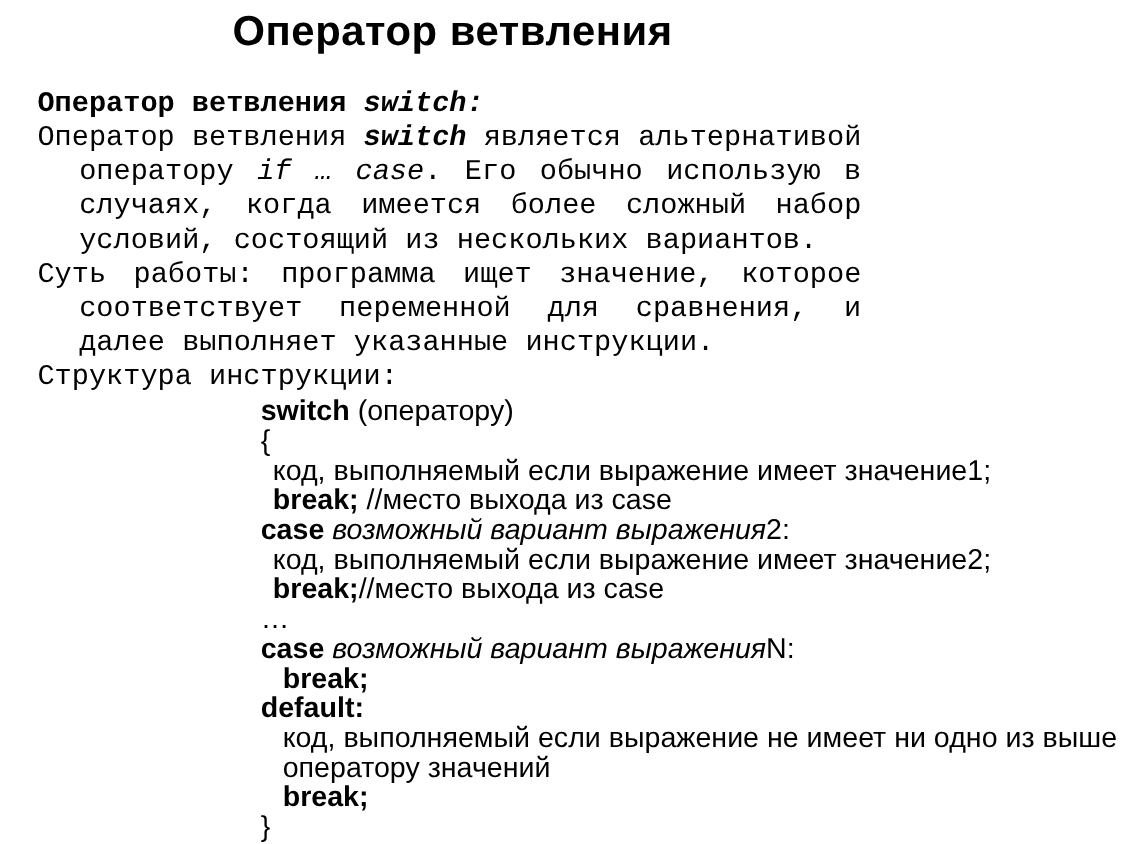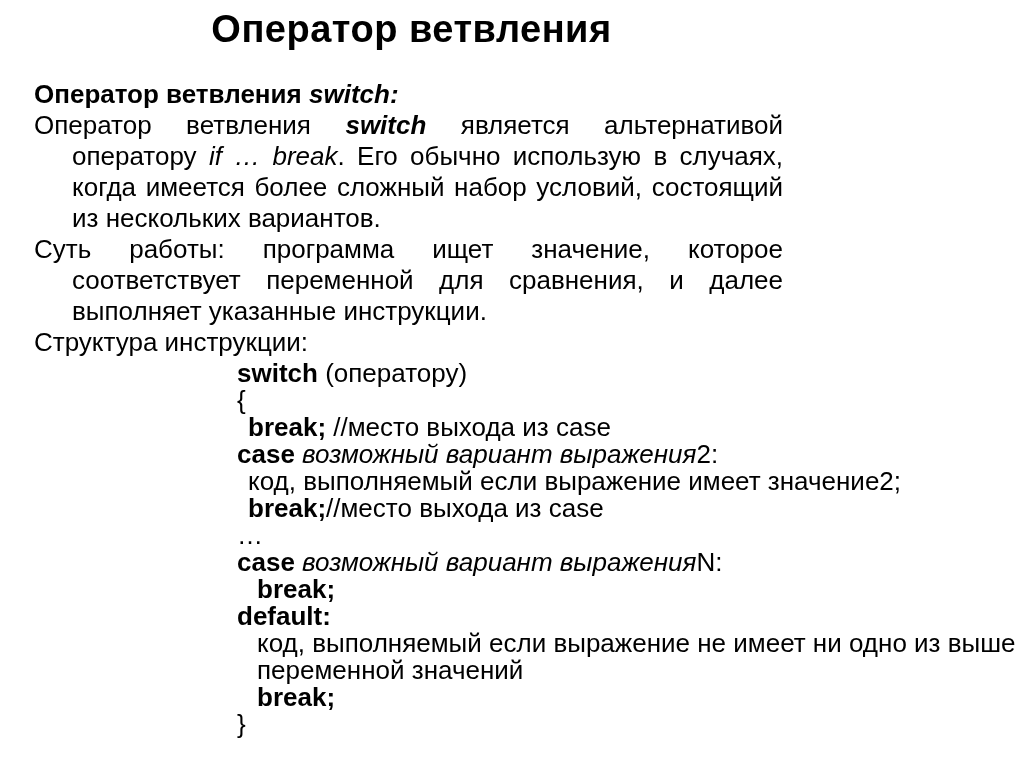--- a/index.html
+++ b/index.html
@@ -29,20 +29,21 @@
     text-align: center;
     letter-spacing: 0.5px;
   }
   .body-text {
     margin: 0 40px 0 34px;
     font-size: 26px;
   }
   .para {
     margin: 0;
     line-height: 31px;
+    font-family: Liberation Mono, monospace;
   }
   .para.hang {
     padding-left: 38px;
     text-indent: -38px;
     text-align: justify;
   }
   .code {
     margin: 2px 0 0 203px;
     font-size: 26px;
     line-height: 27px;
@@ -57,34 +58,35 @@
 </style>
 </head>
 <body>
 
 <div class="slide">
   <h1 class="title">Оператор ветвления</h1>
 
   <div class="body-text">
     <div id="paragraphs">
         <p class="para plain"><span class="b">Оператор ветвления </span><span class="b i">switch:</span></p>
-        <p class="para hang"><span>Оператор ветвления </span><span class="b i">switch</span><span> является альтернативой оператору </span><span class="i">if … break</span><span>. Его обычно использую в случаях, когда имеется более сложный набор условий, состоящий из нескольких вариантов.</span></p>
+        <p class="para hang"><span>Оператор ветвления </span><span class="b i">switch</span><span> является альтернативой оператору </span><span class="i">if … case</span><span>. Его обычно использую в случаях, когда имеется более сложный набор условий, состоящий из нескольких вариантов.</span></p>
         <p class="para hang"><span>Суть работы: программа ищет значение, которое соответствует переменной для сравнения, и далее выполняет указанные инструкции.</span></p>
         <p class="para plain"><span>Структура инструкции:</span></p>
       </div>
     <div id="code-block" class="code">
         <div class="code-line ind0"><span class="b">switch</span><span> (оператору)</span></div>
         <div class="code-line ind0"><span>{</span></div>
+        <div class="code-line ind1"><span>код, выполняемый если выражение имеет значение1;</span></div>
         <div class="code-line ind1"><span class="b">break;</span><span> //место выхода из case</span></div>
         <div class="code-line ind0"><span class="b">case</span><span> </span><span class="i">возможный вариант выражения</span><span>2:</span></div>
         <div class="code-line ind1"><span>код, выполняемый если выражение имеет значение2;</span></div>
         <div class="code-line ind1"><span class="b">break;</span><span>//место выхода из case</span></div>
         <div class="code-line ind0"><span>…</span></div>
         <div class="code-line ind0"><span class="b">case</span><span> </span><span class="i">возможный вариант выражения</span><span>N:</span></div>
         <div class="code-line ind2"><span class="b">break;</span></div>
         <div class="code-line ind0"><span class="b">default:</span></div>
         <div class="code-line ind2"><span>код, выполняемый если выражение не имеет ни одно из выше</span></div>
-        <div class="code-line ind2"><span>переменной значений</span></div>
+        <div class="code-line ind2"><span>оператору значений</span></div>
         <div class="code-line ind2"><span class="b">break;</span></div>
         <div class="code-line ind0"><span>}</span></div>
       </div>
   </div>
 </div>
 
 </body></html>

